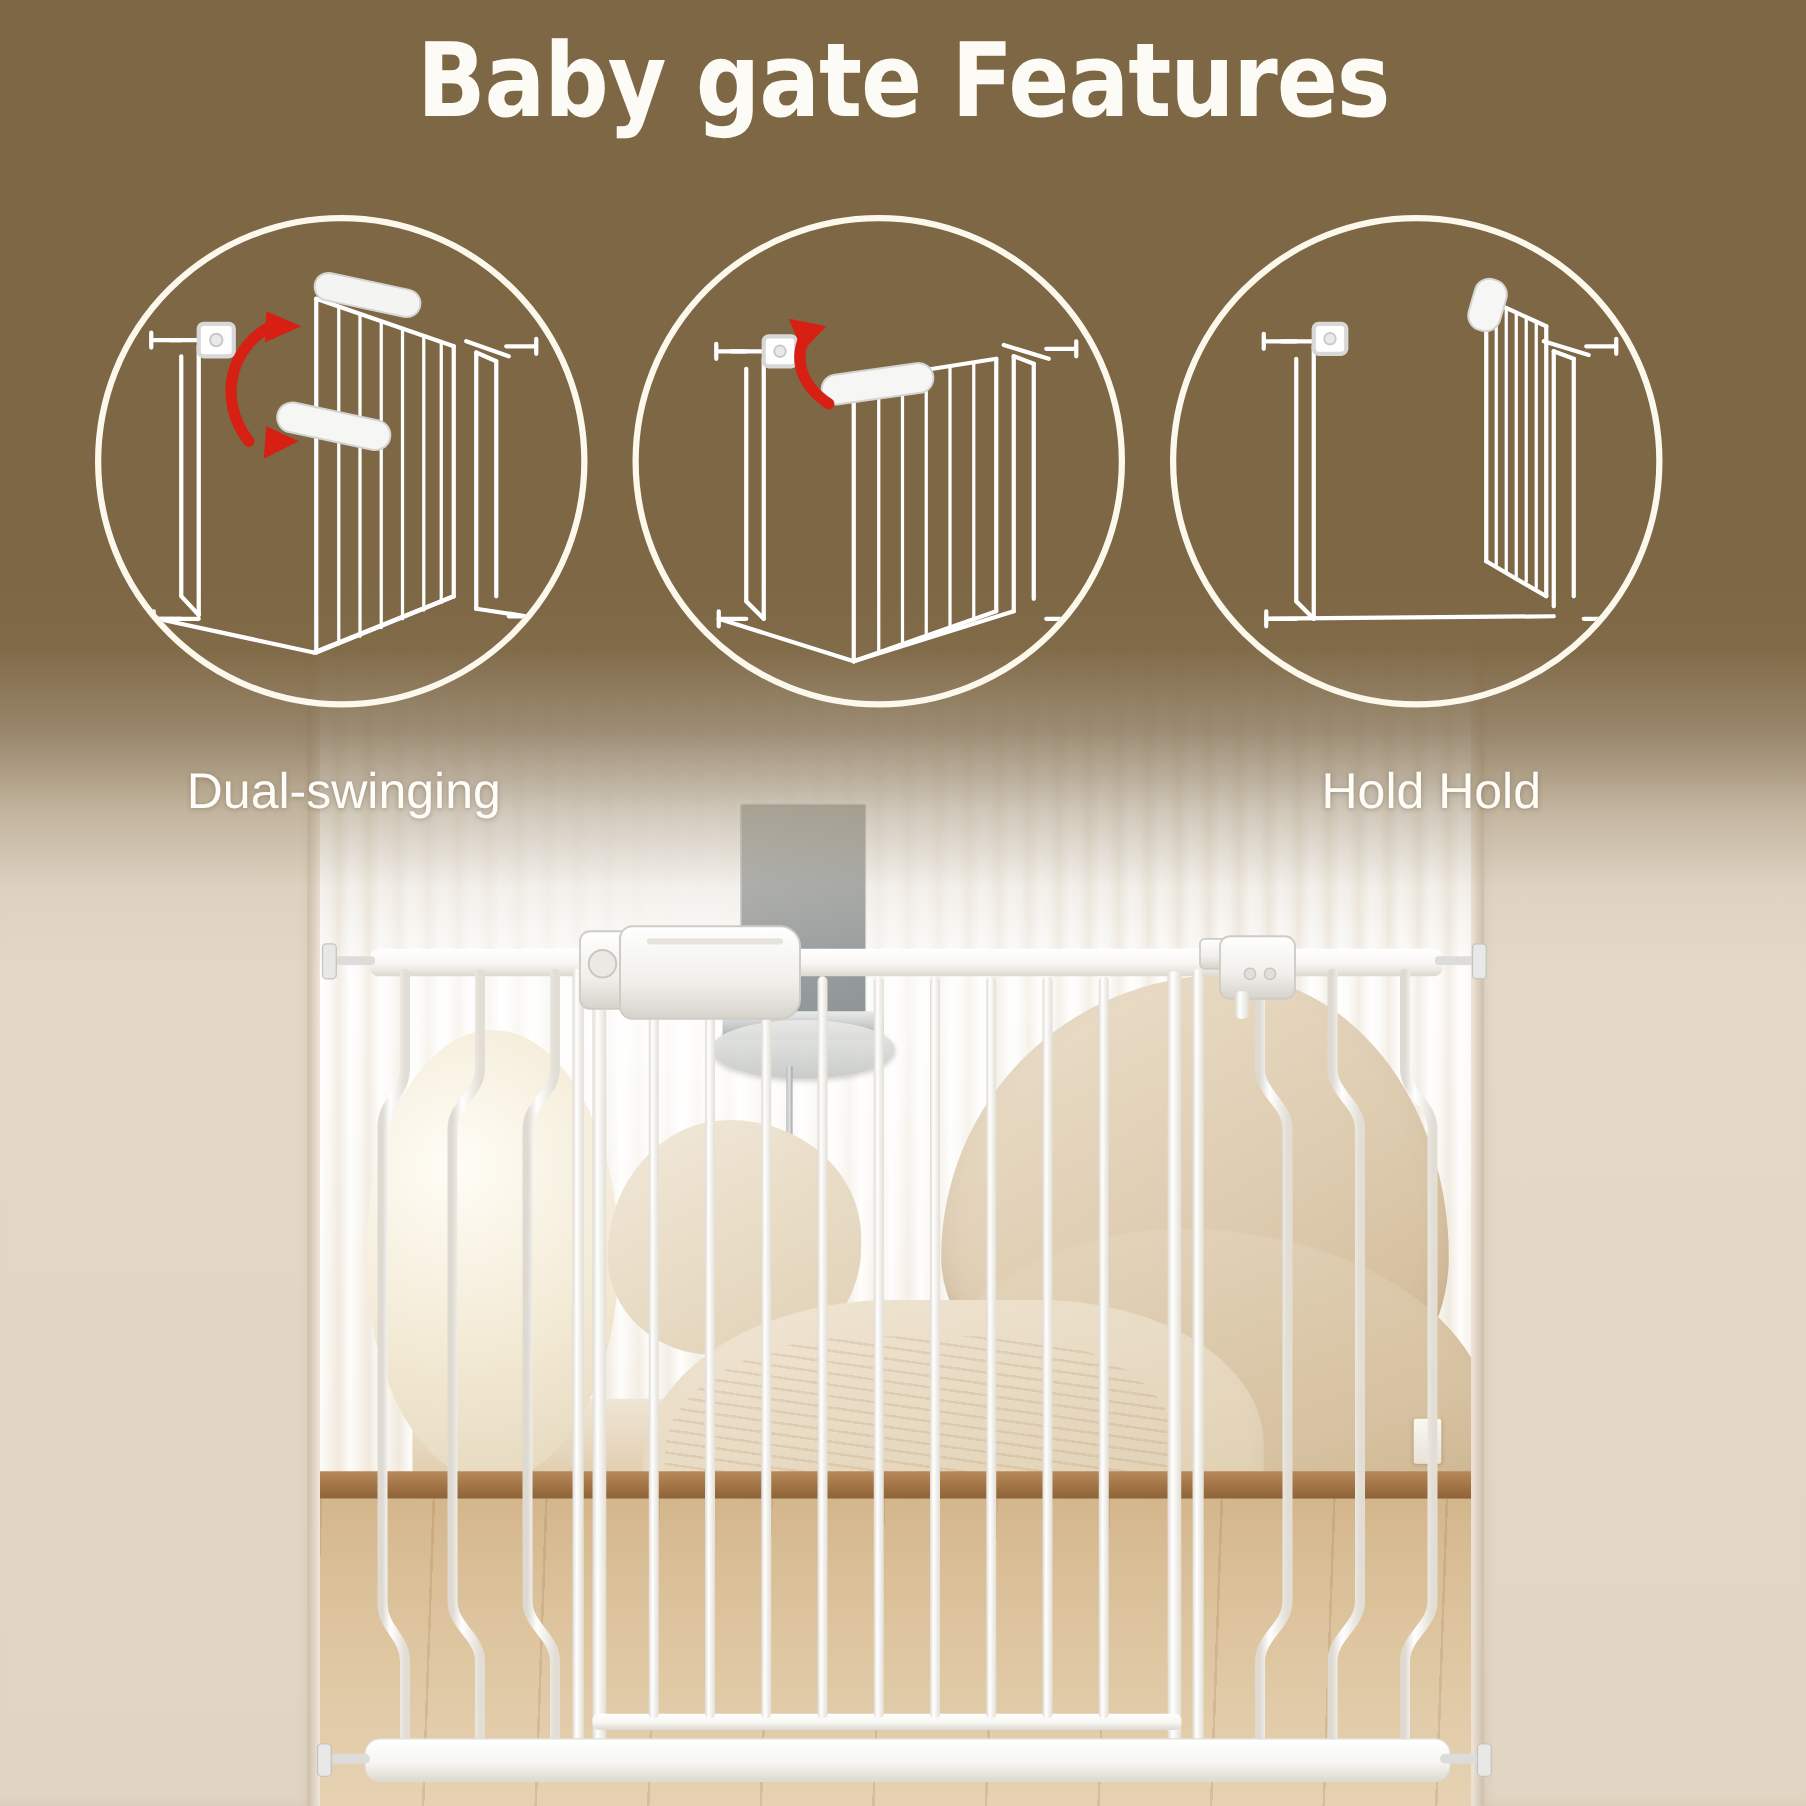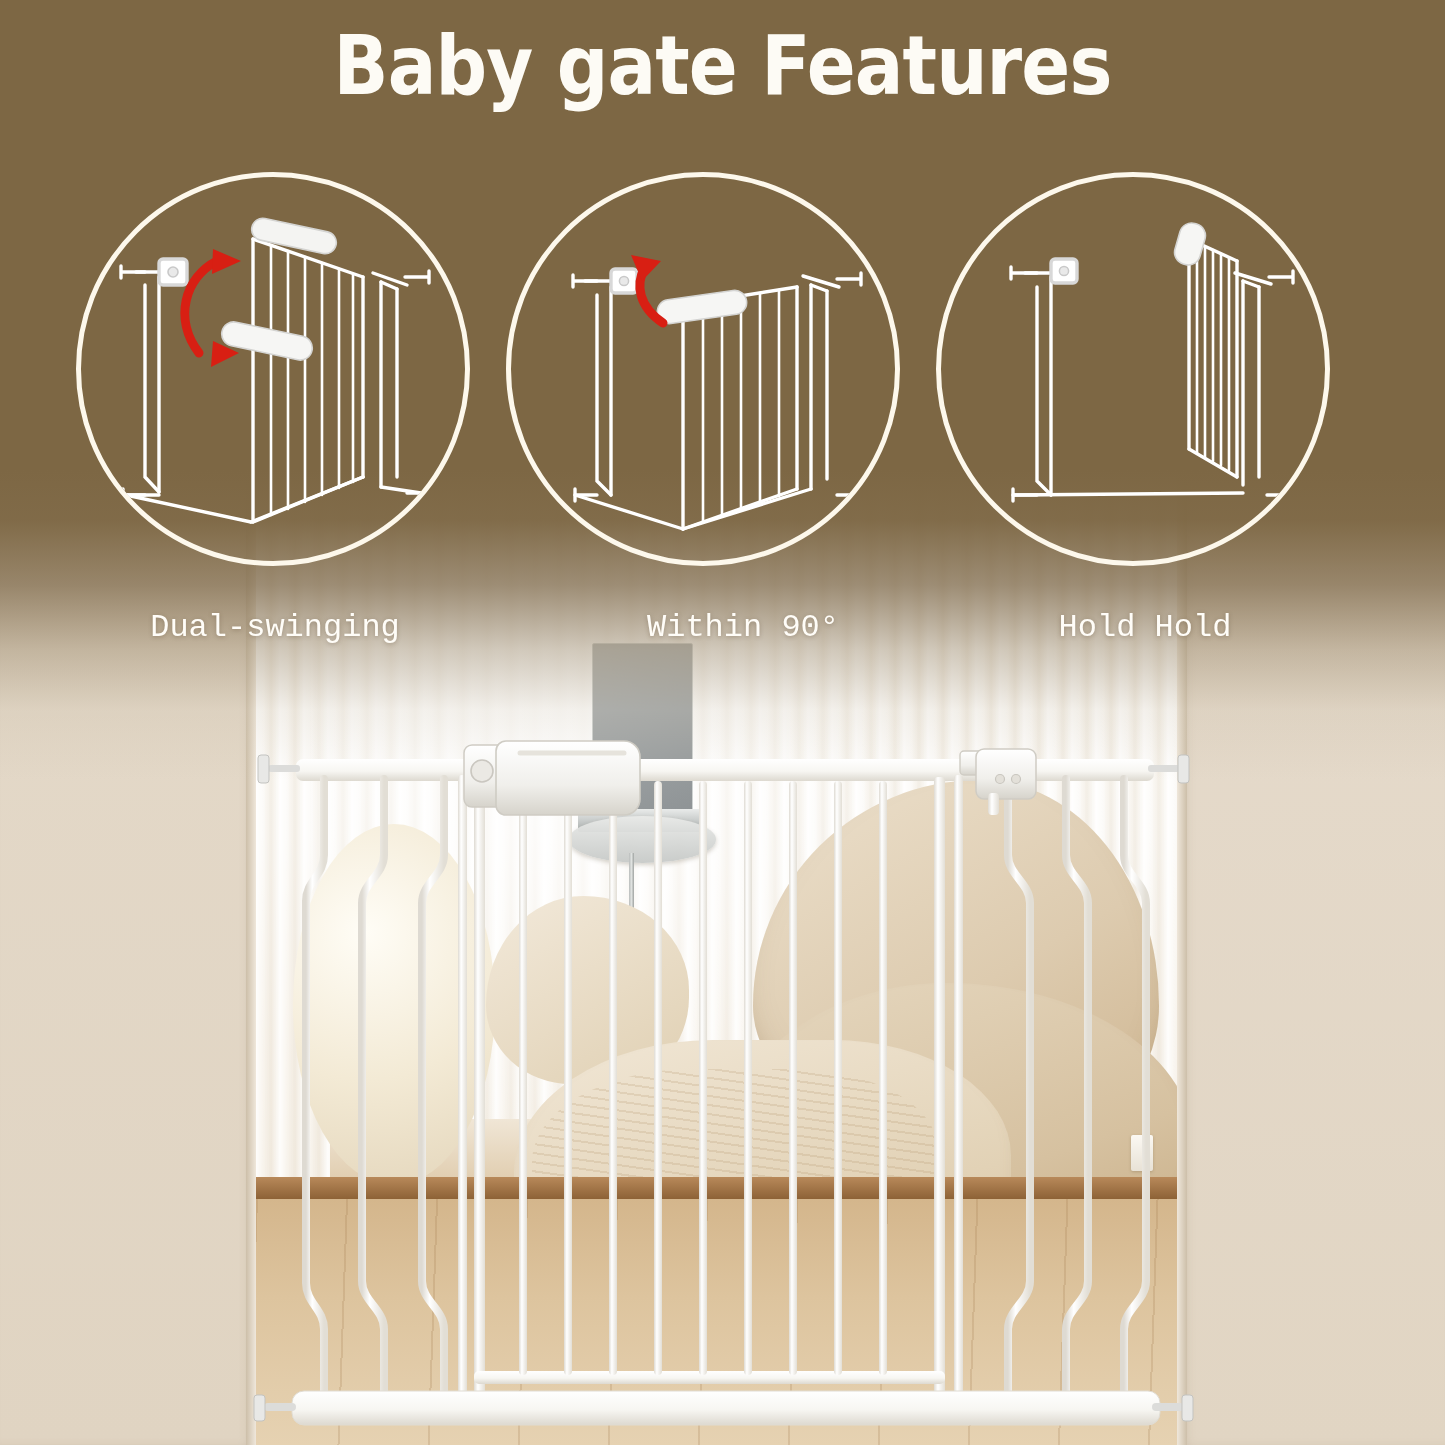--- a/index.html
+++ b/index.html
@@ -134,22 +134,22 @@
   
   .circle{
     position:absolute; width:394px; height:394px; border-radius:50%;
     border:5px solid #fdf8ec; overflow:hidden;
   }
   .circle .inner{ position:absolute; inset:0; }
 
   
   .feat-label{
     position:absolute; color:#fffdf8; text-align:center;
-    font-family:Liberation Mono, monospace;
-    font-size:32px; font-weight:400; line-height:1.26;
+    font-family:Liberation Sans, sans-serif;
+    font-size:40px; font-weight:400; line-height:1.26;
     text-shadow:0 1px 4px rgba(90,70,45,.35);
   }
 
   
   .gate{ position:absolute; left:248px; top:735px; width:950px; height:706px; }
 
   svg.gatesvg{ position:absolute; left:0; top:0; width:100%; height:100%; overflow:visible; }
 </style>
 </head>
 <body>
@@ -295,21 +295,20 @@
         </g>
 
         <g>
           <path d="M152 146 C 128 130, 124 108, 134 90" fill="none" stroke="#d81f13" stroke-width="9" stroke-linecap="round"></path>
           <polygon points="120,78 150,84 131,104" fill="#d81f13"></polygon>
         </g>
       </svg>
     </div>
   </div>
   <div class="feat-label" style="left:478px; top:608px; width:530px;">
-    <div>Within 90°</div>
   </div>
 
   <div class="circle" style="left:936px; top:172px;">
     <div class="inner">
       <svg viewBox="0 0 394 394" width="394" height="394">
         <g stroke="#ffffff" stroke-width="3.4" fill="none" stroke-linecap="round">
           <path d="M110 100 L110 318"></path>
           <path d="M96 110 L96 304 L110 318"></path>
           <path d="M84 96 L114 96"></path>
           <path d="M70 96 L96 96 M70 90 L70 102"></path>

